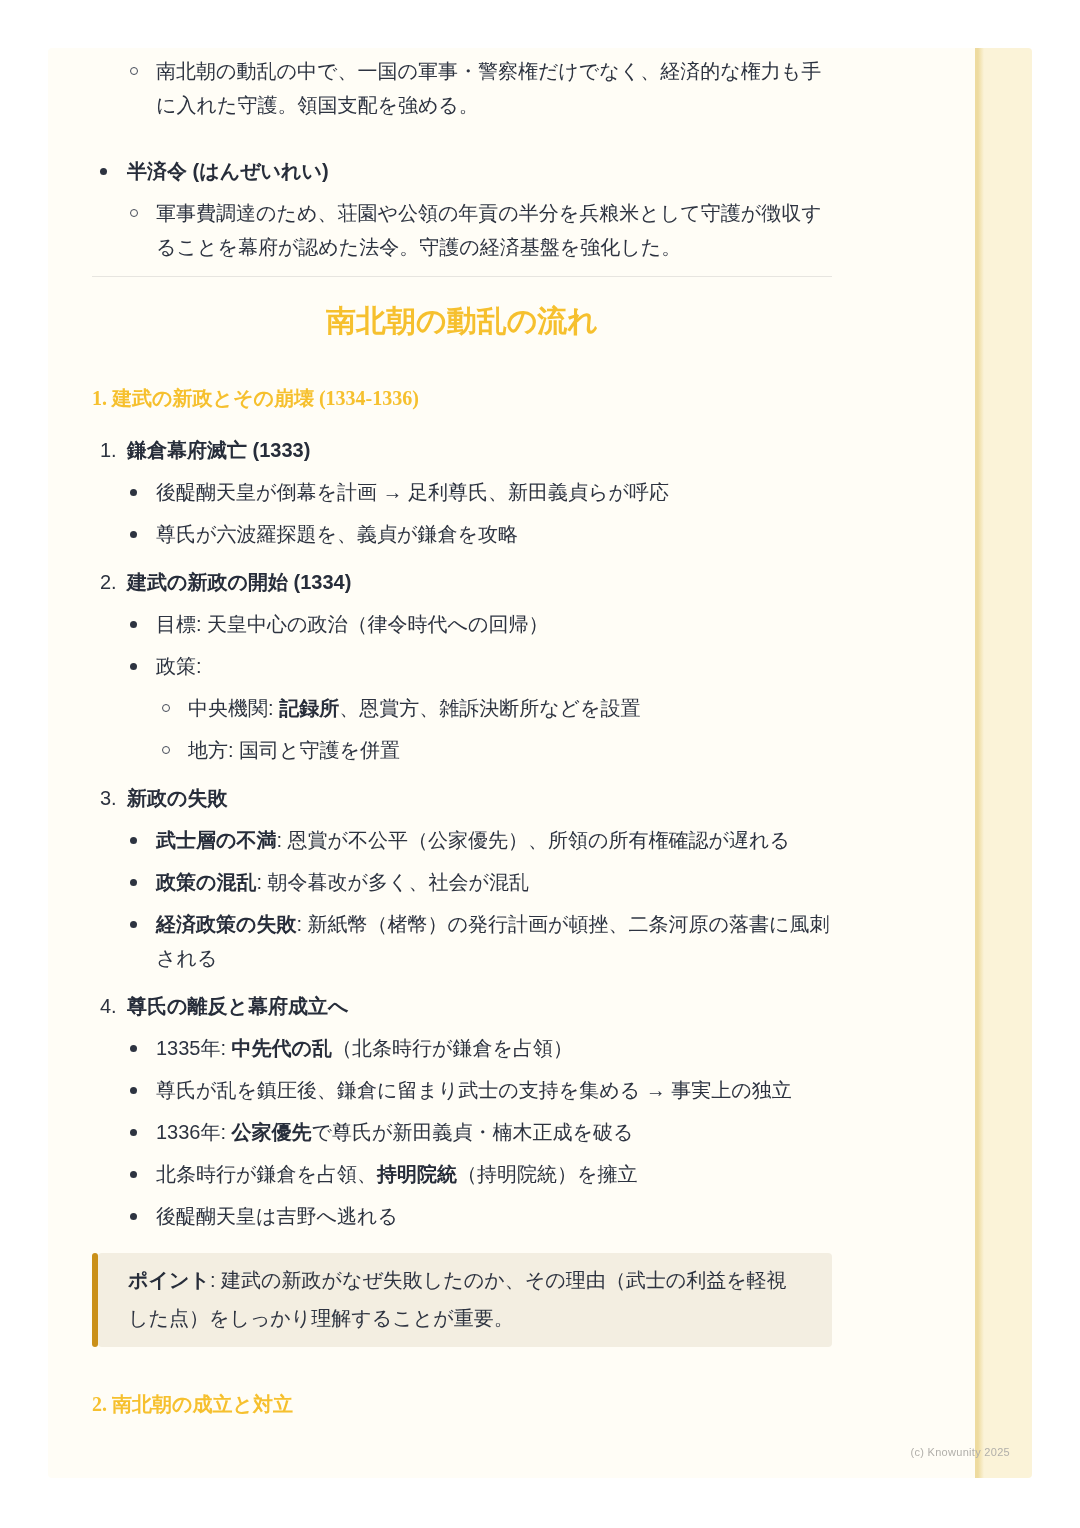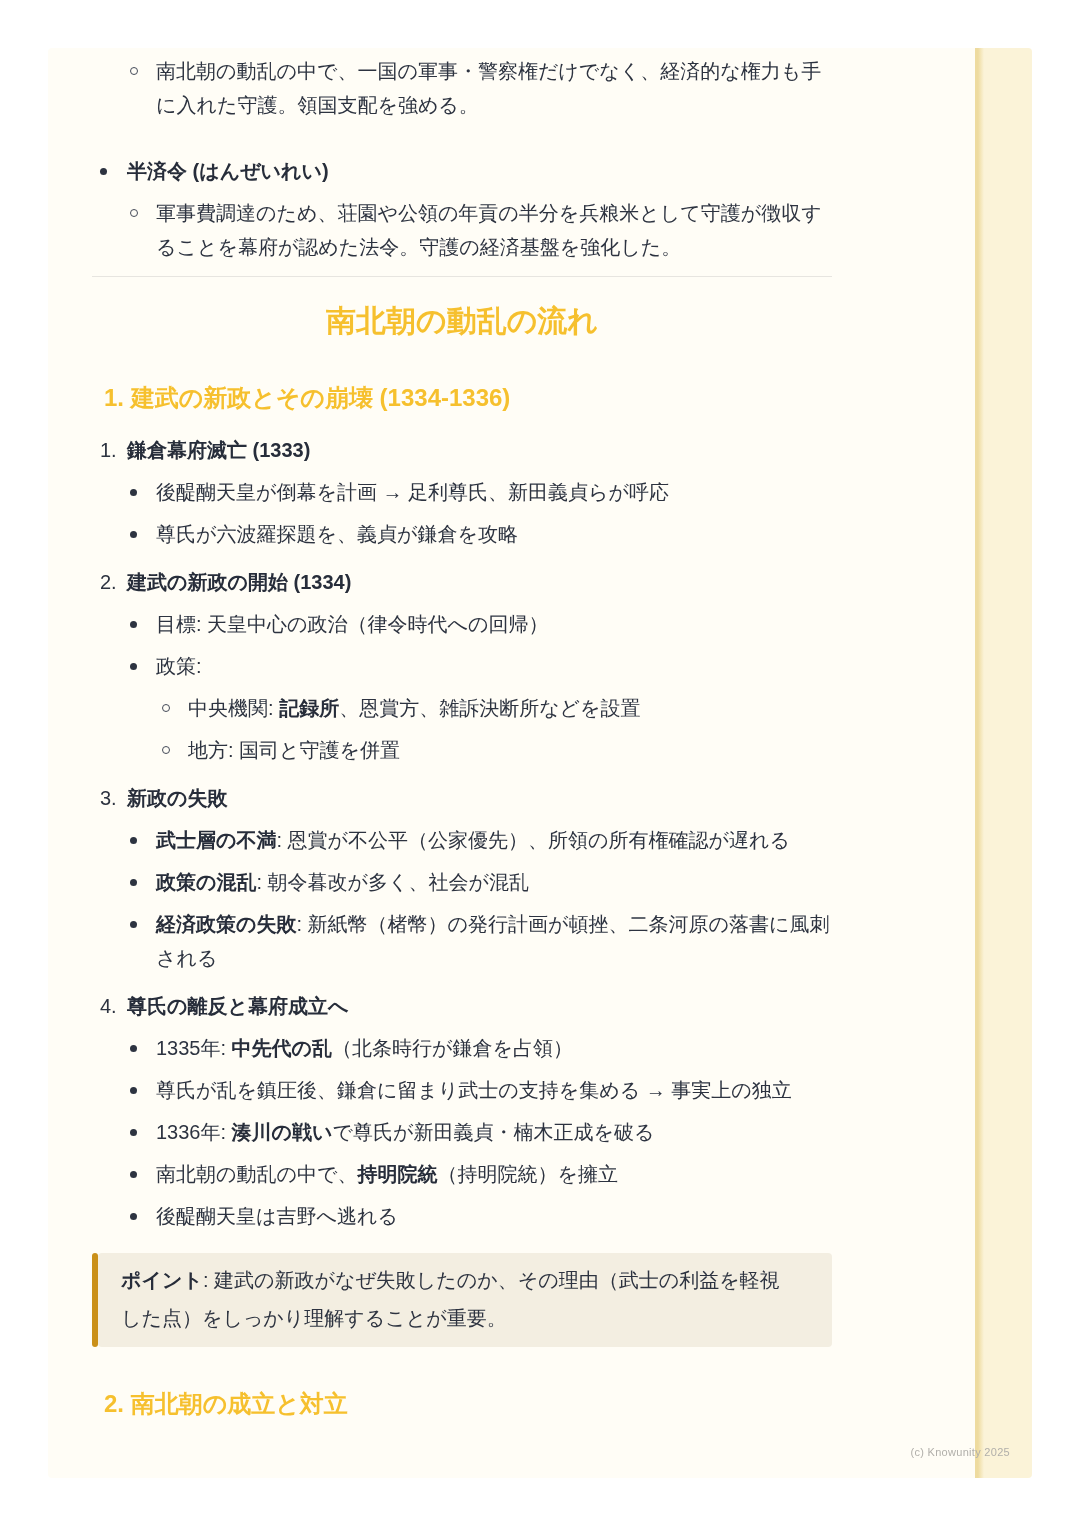--- a/index.html
+++ b/index.html
@@ -41,25 +41,25 @@
   .dot{width:7px;height:7px;border-radius:50%;background:var(--text);margin-top:14px;}
   .circ{width:8px;height:8px;border-radius:50%;border:1.6px solid #454b59;box-sizing:border-box;margin-top:13px;background:transparent;}
   .mknum{font-size:20px;color:var(--text);}
   .lvl1{margin-left:8px;}  .lvl1 .mk{width:27px;}
   .lvl2{margin-left:38px;} .lvl2 .mk{width:26px;}
   .lvl3{margin-left:70px;} .lvl3 .mk{width:26px;}
   .num-li{margin-top:6px;}
   .group{margin-top:24px;justify-content:center;}
   strong{font-weight:700;color:var(--text-bold);}
   .h2{font-size:30px;line-height:40px;font-weight:700;color:var(--heading-yellow);margin:8px 0 0 0;text-align:center;}
-  .h3{font-size:24px;line-height:34px;font-weight:700;color:var(--heading-yellow);margin:40px 0 12px 12px;}
+  .h3{font-size:20px;line-height:34px;font-weight:700;color:var(--heading-yellow);margin:40px 0 12px 0;font-family:Liberation Serif, serif;}
   .divider{border:none;border-top:1px solid var(--divider);margin:4px 0 16px 0;width:100%;}
   .callout{position:relative;margin:12px 0 0 0;}
   .callout .bar{position:absolute;left:0;top:0;bottom:0;width:6px;border-radius:3px;background:var(--callout-bar);}
-  .callout .box{margin-left:6px;background:var(--callout-bg);border-radius:4px;padding:8px 40px 10px 23px;line-height:38px;}
+  .callout .box{margin-left:6px;background:var(--callout-bg);border-radius:4px;padding:8px 40px 10px 30px;line-height:38px;}
   .watermark{
     position:absolute;right:22px;bottom:20px;z-index:3;
     font-size:11px;color:var(--watermark);letter-spacing:0.3px;
   }
 </style>
 </head>
 <body>
 
 <div class="page">
   <div class="card">
@@ -173,27 +173,27 @@
         <div class="li lvl2">
           <span class="mk">
             <span class="dot"></span>
           </span>
           <div class="txt"><span>尊氏が乱を鎮圧後、鎌倉に留まり武士の支持を集める → 事実上の独立</span></div>
         </div>
         <div class="li lvl2">
           <span class="mk">
             <span class="dot"></span>
           </span>
-          <div class="txt"><span>1336年: </span><strong>湊川の戦い</strong><span>で尊氏が新田義貞・楠木正成を破る</span></div>
-        </div>
-        <div class="li lvl2">
-          <span class="mk">
-            <span class="dot"></span>
-          </span>
-          <div class="txt"><span>南北朝の動乱の中で、</span><strong>持明院統</strong><span>（持明院統）を擁立</span></div>
+          <div class="txt"><span>1336年: </span><strong>公家優先</strong><span>で尊氏が新田義貞・楠木正成を破る</span></div>
+        </div>
+        <div class="li lvl2">
+          <span class="mk">
+            <span class="dot"></span>
+          </span>
+          <div class="txt"><span>北条時行が鎌倉を占領、</span><strong>持明院統</strong><span>（持明院統）を擁立</span></div>
         </div>
         <div class="li lvl2">
           <span class="mk">
             <span class="dot"></span>
           </span>
           <div class="txt"><span>後醍醐天皇は吉野へ逃れる</span></div>
         </div>
         <div class="callout">
           <span class="bar"></span>
           <div class="box"><strong>ポイント</strong><span>: 建武の新政がなぜ失敗したのか、その理由（武士の利益を軽視した点）をしっかり理解することが重要。</span></div>

